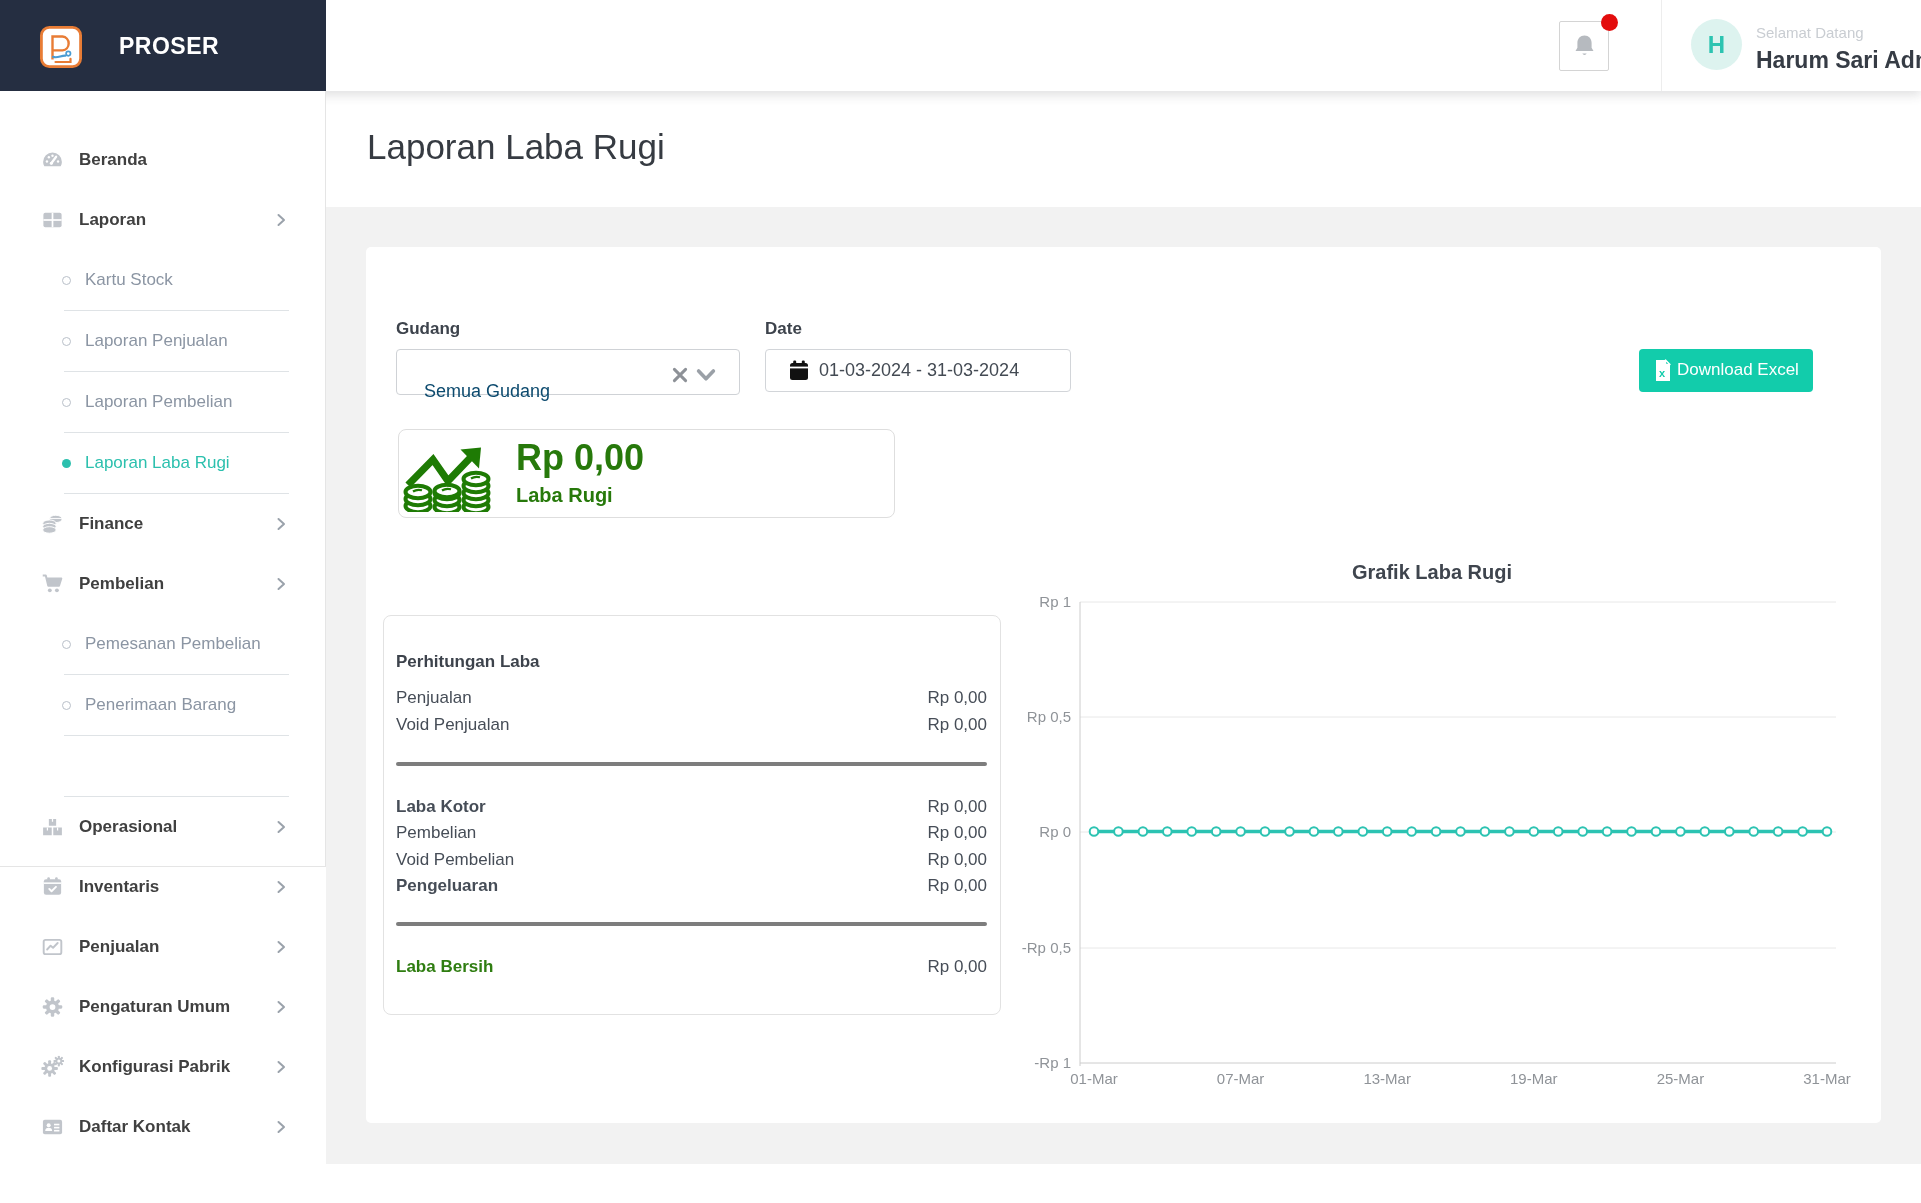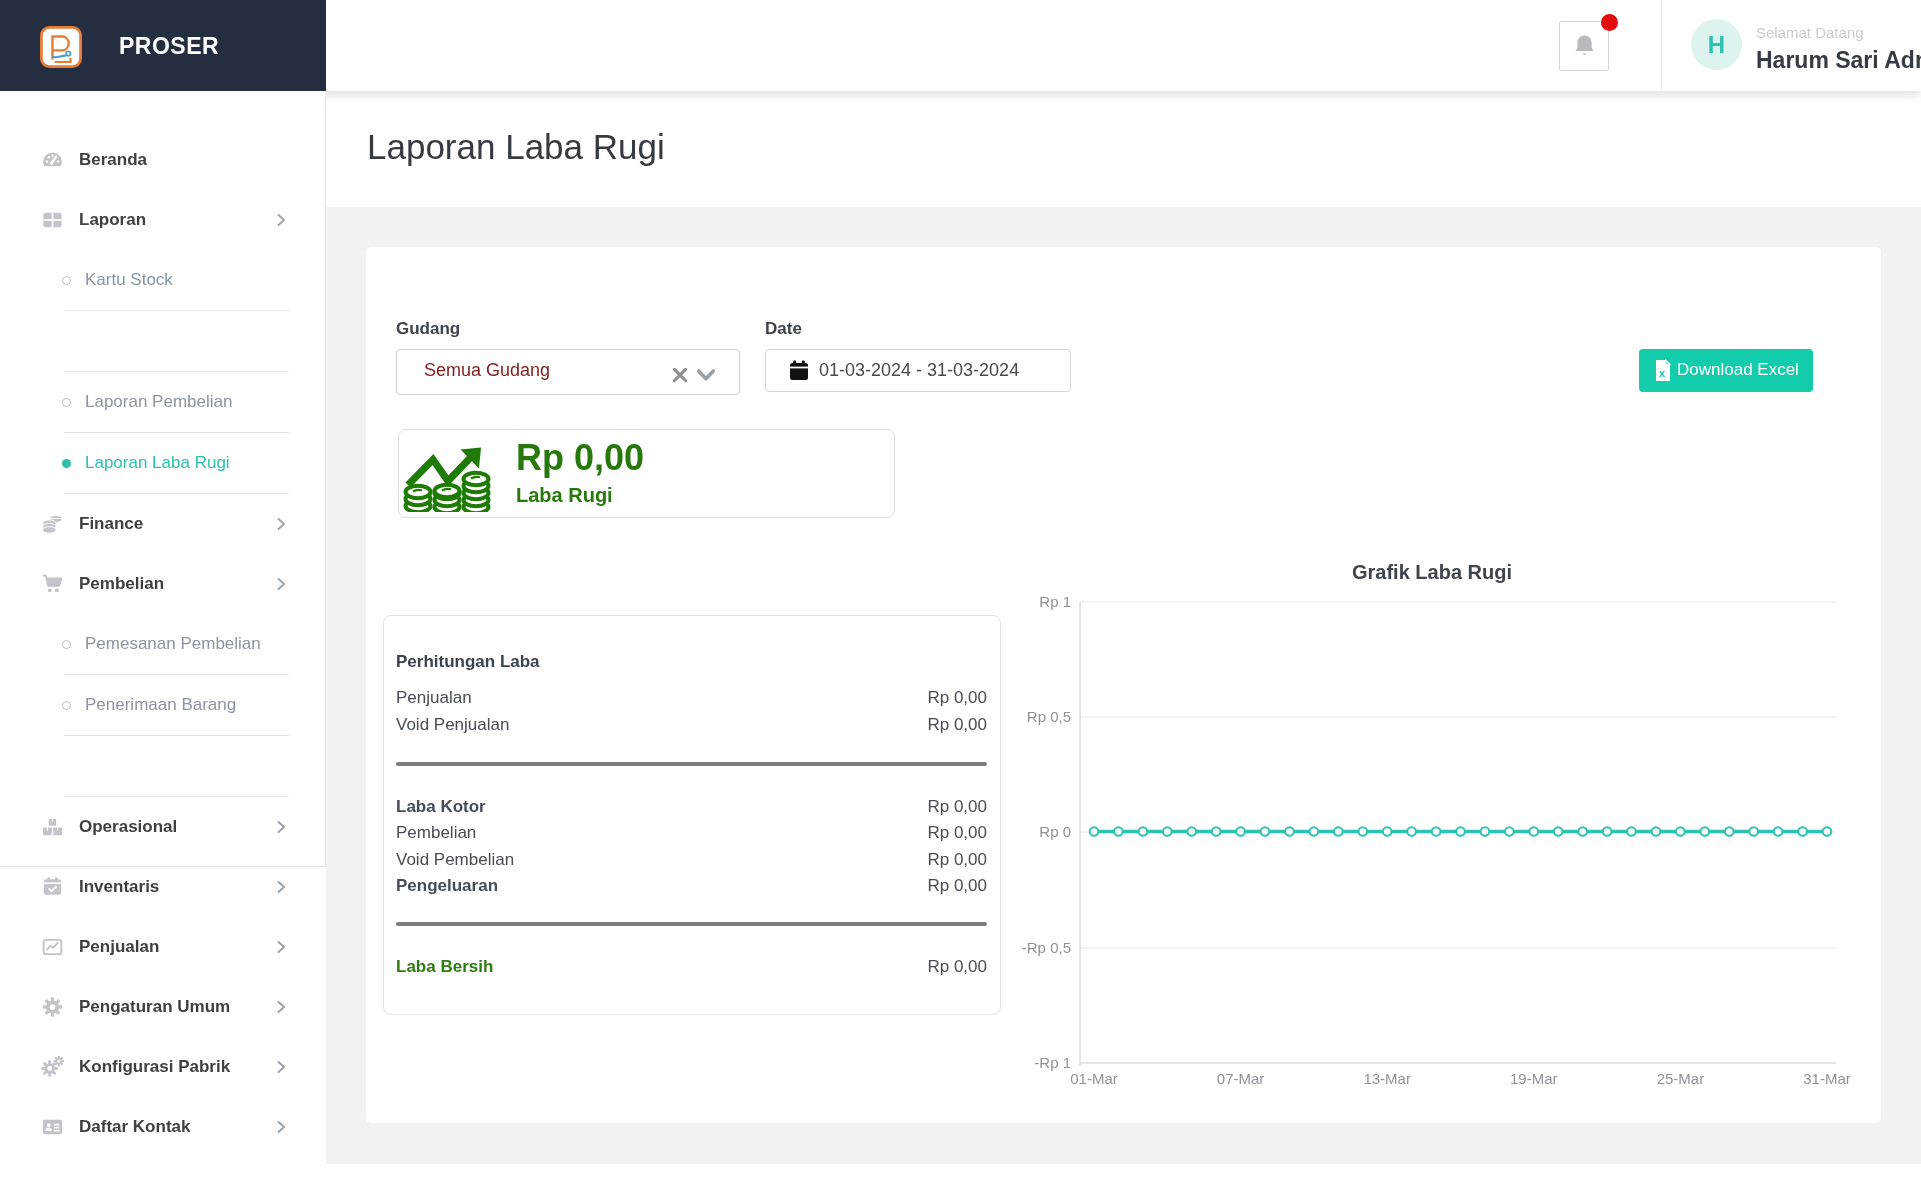--- a/index.html
+++ b/index.html
@@ -34,21 +34,21 @@
   .sdiv { position:absolute; left:64px; width:225px; height:1px; background:#dfe3e6; }
 
   
   .headband { left:326px; top:91px; width:1595px; height:116px; background:#fff; }
   .h1 { left:367px; top:127px; font-size:35px; font-weight:500; color:#363b42; }
   .graybg { left:326px; top:207px; width:1595px; height:957px; background:#f2f2f2; }
   .card { left:366px; top:247px; width:1515px; height:876px; background:#fff; border-radius:5px; }
 
   .flabel { font-size:17px; font-weight:bold; color:#3d434c; }
   .selbox { left:396px; top:349px; width:344px; height:46px; border:1px solid #cfd2d6; border-radius:4px; background:#fff; }
-  .seltxt { left:424px; top:360px; font-size:18px; color:#7f1d1d; }
+  .seltxt { left:424px; top:381px; font-size:18px; color:#0c4a6e; }
   .datebox { left:765px; top:349px; width:306px; height:43px; border:1px solid #d2d5d9; border-radius:4px; background:#fff; }
   .datetxt { left:819px; top:360px; font-size:18px; color:#434a53; }
   .dlbtn { left:1639px; top:349px; width:174px; height:43px; background:#12ccab; border-radius:4px; color:#fff; font-size:17px; }
   .greencard { left:398px; top:429px; width:497px; height:89px; background:#fff; border:1px solid #dedede; border-radius:8px; }
   .rp0 { left:516px; top:437px; font-size:36px; font-weight:bold; color:#27790b; }
   .labarugi { left:516px; top:484px; font-size:20px; font-weight:bold; color:#27790b; }
 
   .pcard { left:383px; top:615px; width:618px; height:400px; background:#fff; border:1px solid #e2e2e2; border-radius:8px; }
   .prow { position:absolute; left:396px; width:591px; font-size:17px; color:#464d57; }
   .prow .val { position:absolute; right:0; top:0; }
@@ -109,20 +109,24 @@
     <span class="lbl">Laporan</span>
     <svg class="chev" viewBox="0 0 14 14">
         <path d="M4.5,2 L10,7 L4.5,12" fill="none" stroke="#9aa2ab" stroke-width="2" stroke-linecap="round" stroke-linejoin="round"></path>
       </svg>
   </div>
   <div class="smi" style="top:250px">
       <span class="blt"></span>
       <span class="lbl">Kartu Stock</span>
     </div>
   <div class="sdiv" style="top:310px"></div>
+  <div class="smi" style="top:311px">
+      <span class="blt"></span>
+      <span class="lbl">Laporan Penjualan</span>
+    </div>
   <div class="sdiv" style="top:371px"></div>
   <div class="smi" style="top:372px">
       <span class="blt"></span>
       <span class="lbl">Laporan Pembelian</span>
     </div>
   <div class="sdiv" style="top:432px"></div>
   <div class="smi active" style="top:433px">
       <span class="blt"></span>
       <span class="lbl">Laporan Laba Rugi</span>
     </div>

